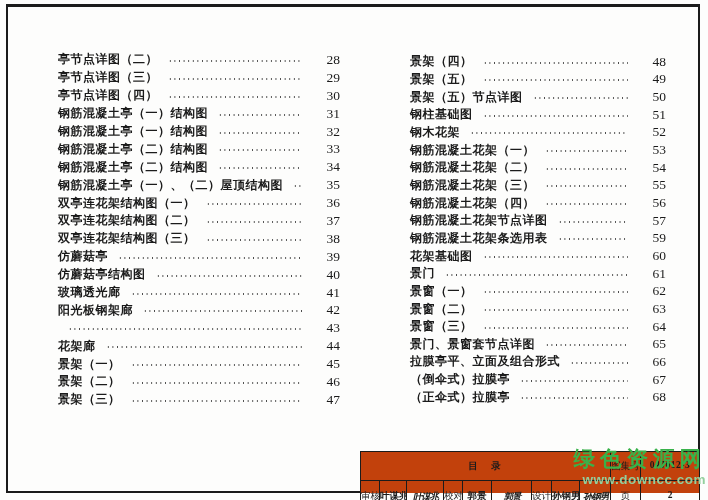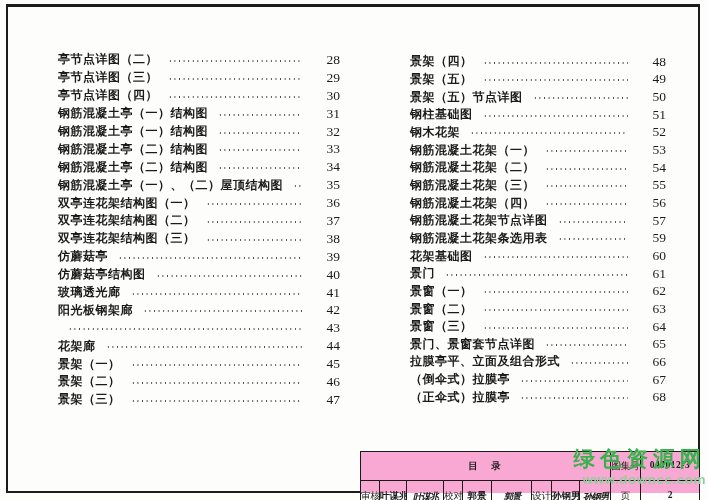--- a/index.html
+++ b/index.html
@@ -32,21 +32,21 @@
     background-size:4.6px 2px;background-repeat:repeat-x;background-position:left center;
   }
   .toc-page{
     flex:0 0 24px;text-align:right;
     font-family:"Liberation Serif","DejaVu Serif",serif;
     font-size:13.5px;
   }
   
   .title-block{
     position:absolute;left:360px;top:451px;right:8px;bottom:7px;
-    background:#f9a8d4;
+    background:#c2410c;
   }
   .title-block table{
     width:100%;height:100%;border-collapse:collapse;table-layout:fixed;
   }
   .title-block td{
     border:1px solid #1b1b1b;padding:0;text-align:center;vertical-align:middle;
     font-size:9.5px;line-height:1;overflow:hidden;white-space:nowrap;
   }
   .tb-doc-title{
     font-size:21px;font-weight:bold;letter-spacing:2px;

